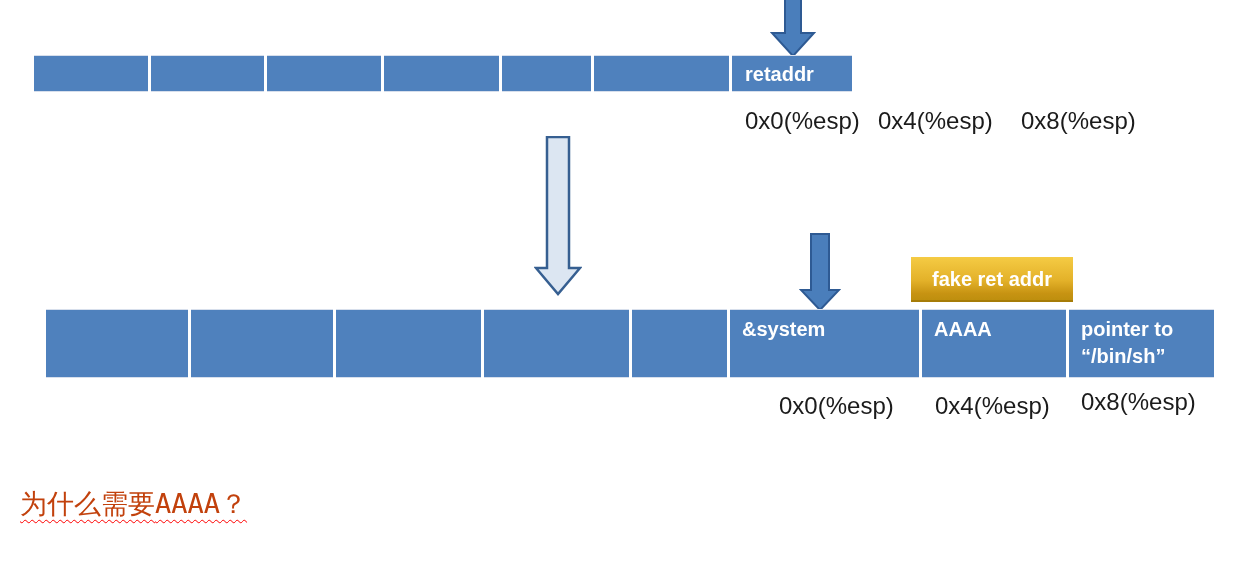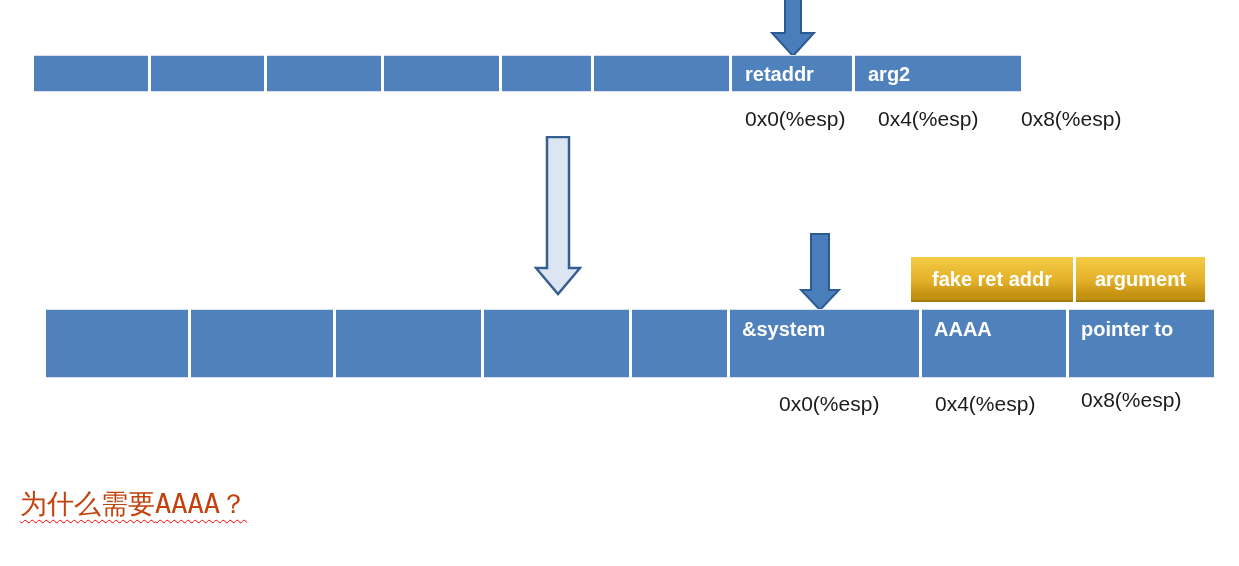--- a/index.html
+++ b/index.html
@@ -16,22 +16,22 @@
   .row1 .cell{line-height:36px;padding-left:13px;}
   .row2 .cell{padding:6px 8px 0 12px;line-height:27px;}
   .gold-row{position:absolute;display:flex;gap:3px;}
   .gold-cell{
     height:100%;box-sizing:border-box;text-align:center;
     color:#ffffff;font-weight:bold;font-size:20px;line-height:44px;
     background:linear-gradient(to bottom,#F5CB44 0%,#E3B129 55%,#C79312 85%,#BE8F0E 100%);
     border-bottom:2px solid #A67C08;
   }
   .offset{
-    position:absolute;width:112px;
-    font-size:21px;color:#1b1b1b;white-space:nowrap;
+    position:absolute;width:112px;text-align:center;
+    font-size:24px;color:#1b1b1b;white-space:nowrap;
   }
   .arrow-svg{position:absolute;}
   .note-line{position:absolute;white-space:nowrap;font-size:27px;color:#c2410c;}
   .note-line .zh{font-family:"DejaVu Serif","Liberation Serif",serif;}
   .note-line .code{font-family:"DejaVu Sans Mono","Liberation Mono",monospace;}
   .note-question{
     text-decoration:underline;
     text-decoration-style:wavy;
     text-decoration-color:#ff0000;
     text-decoration-thickness:1px;
@@ -49,50 +49,49 @@
   </svg>
 
   <div class="row row1" style="left:34px;top:55px;width:1118px;height:37px">
     <div class="cell" style="width:114px"></div>
     <div class="cell" style="width:113px"></div>
     <div class="cell" style="width:114px"></div>
     <div class="cell" style="width:115px"></div>
     <div class="cell" style="width:89px"></div>
     <div class="cell" style="width:135px"></div>
     <div class="cell" style="width:120px">retaddr</div>
-    <div class="cell" style="width:166px">arg2</div>
   </div>
 
   <span class="offset" style="left:745px;top:107px">0x0(%esp)</span>
   <span class="offset" style="left:878px;top:107px">0x4(%esp)</span>
   <span class="offset" style="left:1021px;top:107px">0x8(%esp)</span>
 
   <svg class="arrow-svg" style="left:534px;top:136px;width:48px;height:160px" viewBox="0 0 48 160">
     <polygon points="13,1 35,1 35,132 46,132 24,158 2,132 13,132" fill="#DCE6F2" stroke="#365F91" stroke-width="2.5"></polygon>
   </svg>
 
   <svg class="arrow-svg" style="left:799px;top:233px;width:42px;height:78px" viewBox="0 0 42 78">
     <polygon points="12,1 30,1 30,57 40,57 21,77 2,57 12,57" fill="#4A7EBB" stroke="#2E5A93" stroke-width="2"></polygon>
   </svg>
 
   <div class="gold-row" style="left:911px;top:257px;height:45px">
     <div class="gold-cell" style="width:162px">fake ret addr</div>
-    <div class="gold-cell" style="width:129px">argument</div>
   </div>
 
   <div class="row row2" style="left:46px;top:309px;width:1168px;height:69px">
     <div class="cell" style="width:142px"></div>
     <div class="cell" style="width:142px"></div>
     <div class="cell" style="width:145px"></div>
     <div class="cell" style="width:145px"></div>
     <div class="cell" style="width:95px"></div>
     <div class="cell" style="width:189px">&amp;system</div>
     <div class="cell" style="width:144px">AAAA</div>
     <div class="cell" style="width:145px">
       <span class="ptr-line">pointer to</span>
+      <span class="ptr-line">“/bin/sh”</span>
     </div>
   </div>
 
   <span class="offset" style="left:779px;top:392px">0x0(%esp)</span>
   <span class="offset" style="left:935px;top:392px">0x4(%esp)</span>
   <span class="offset" style="left:1081px;top:388px">0x8(%esp)</span>
 
   <div class="note-line note-question" style="left:20px;top:486px">
     <span class="zh">为什么需要</span><span class="code">AAAA？</span>
   </div>

